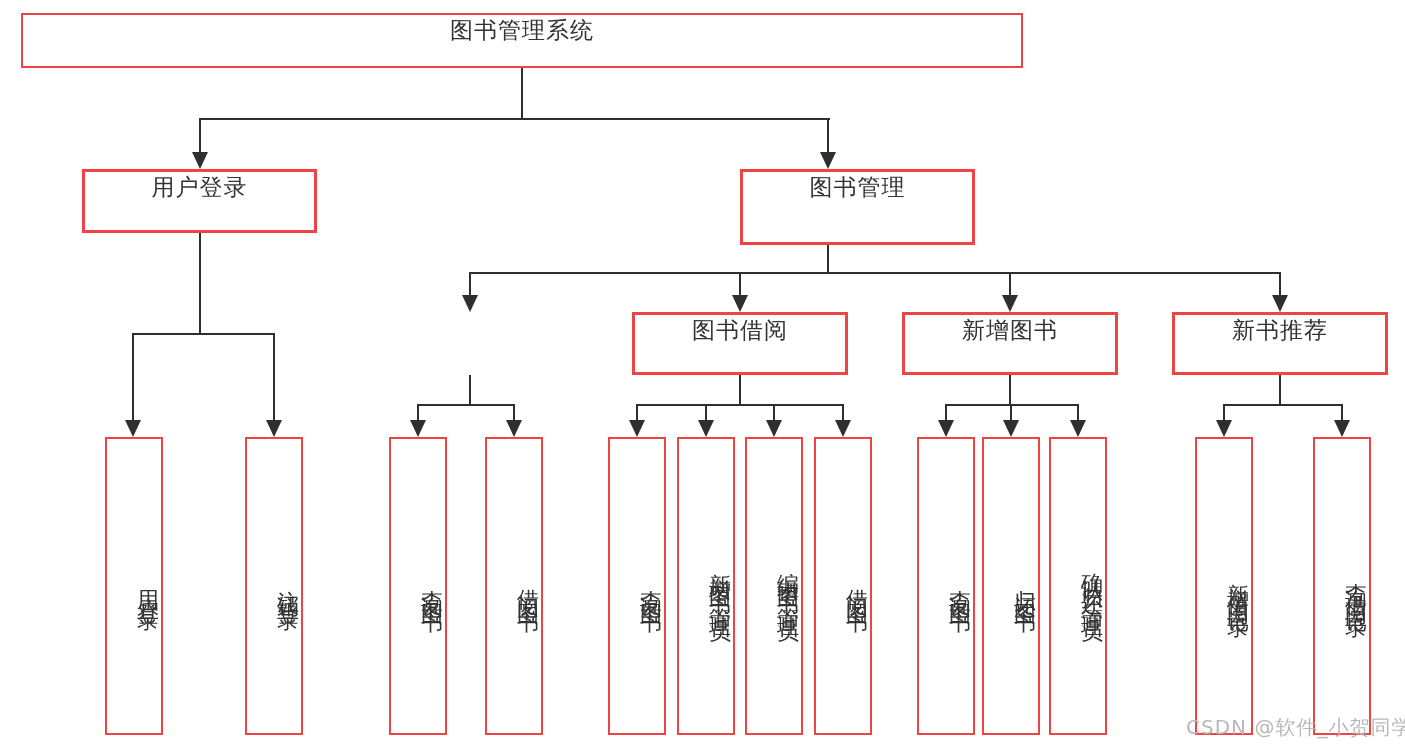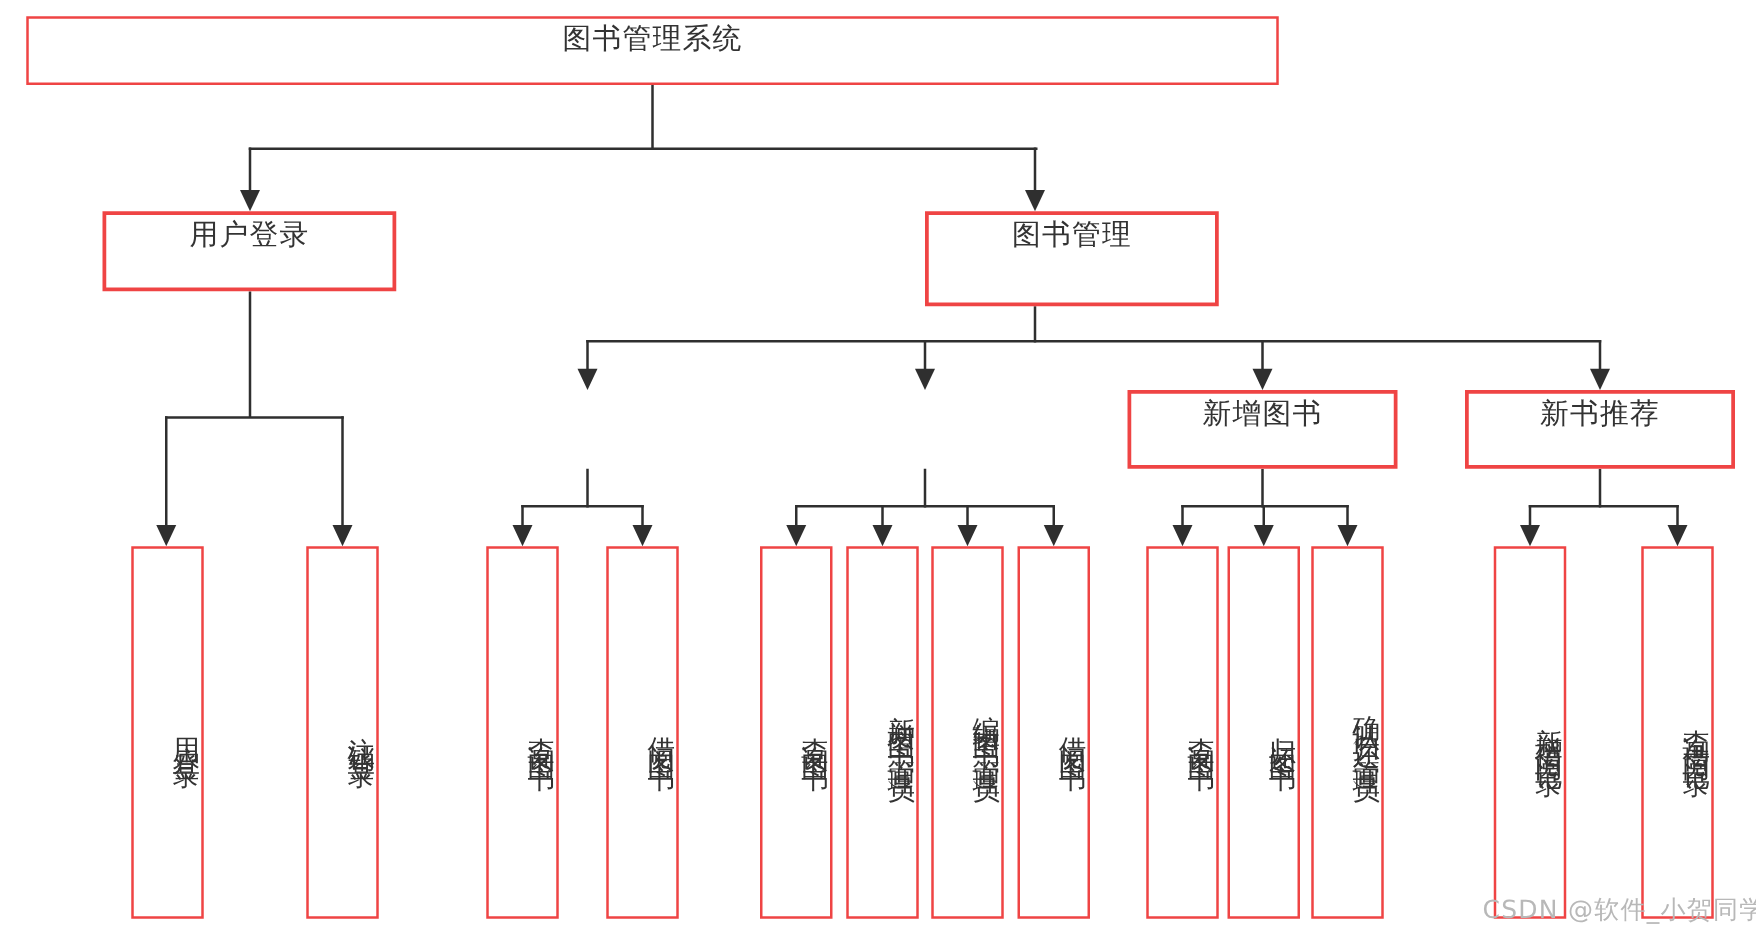--- a/index.html
+++ b/index.html
@@ -33,20 +33,23 @@
 
   <div class="box hd" style="left:82px;top:169px;width:235px;height:64px">
     <span>用户登录</span>
   </div>
 
   <div class="box hd" style="left:740px;top:169px;width:235px;height:76px">
     <span>图书管理</span>
   </div>
 
 
+  <div class="box hd" style="left:632px;top:312px;width:216px;height:63px">
+    <span>图书借阅</span>
+  </div>
 
   <div class="box hd" style="left:902px;top:312px;width:216px;height:63px">
     <span>新增图书</span>
   </div>
 
   <div class="box hd" style="left:1172px;top:312px;width:216px;height:63px">
     <span>新书推荐</span>
   </div>
 
   <div class="box leaf" style="left:105px;top:437px;width:58px;height:298px">

